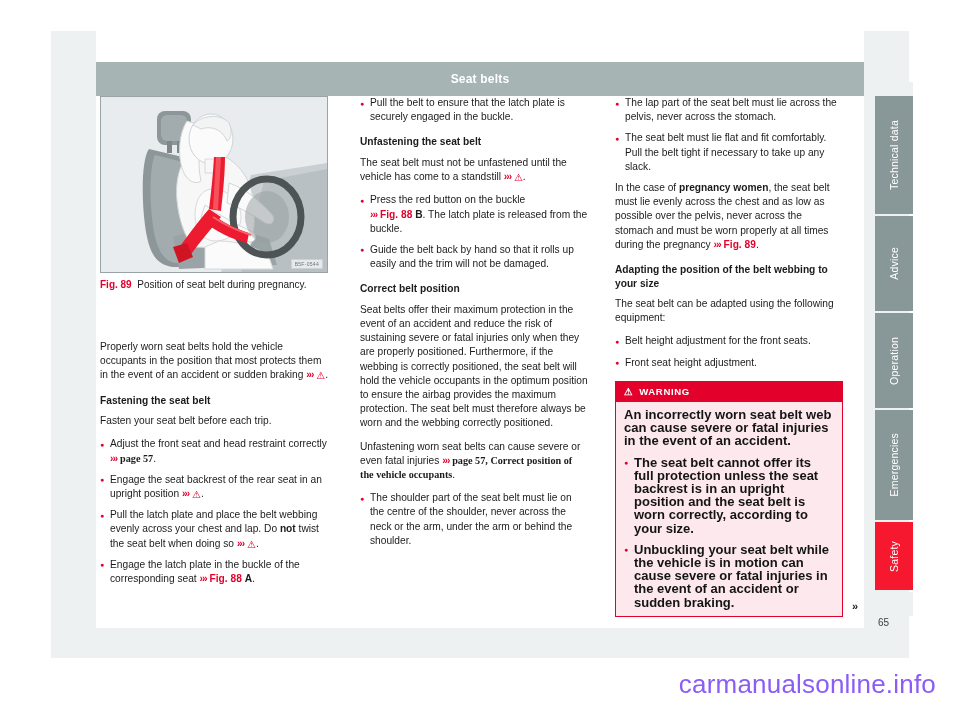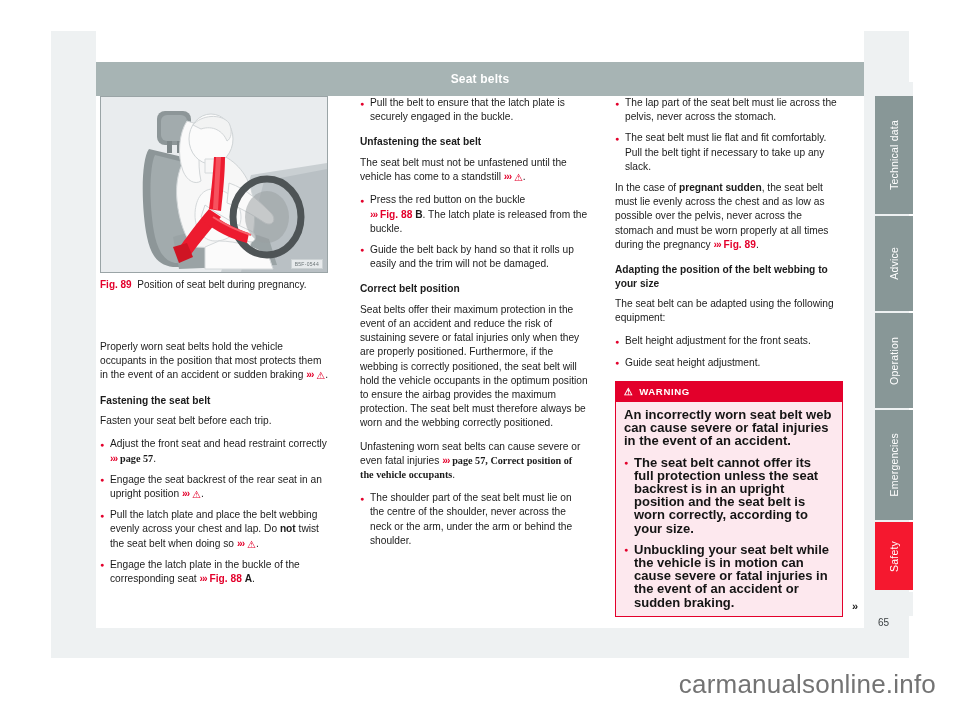--- a/index.html
+++ b/index.html
@@ -215,21 +215,21 @@
     left: 0;
     top: 660px;
     width: 960px;
     height: 48px;
     background: #ffffff;
     display: flex;
     align-items: center;
     justify-content: flex-end;
     padding-right: 24px;
     box-sizing: border-box;
-    color: #737373;
+    color: #8b5cf6;
     font-size: 26px;
     letter-spacing: .2px;
   }
 </style>
 </head>
 <body>
 
 <div class="page-sheet"></div>
 <div class="page-white"></div>
 
@@ -356,30 +356,30 @@
   </p>
 
   <div class="bullet">The shoulder part of the seat belt must lie on the centre of the shoulder, never across the neck or the arm, under the arm or behind the shoulder.</div>
 </div>
 
 <div class="col col-right">
   <div class="bullet">The lap part of the seat belt must lie across the pelvis, never across the stomach.</div>
   <div class="bullet">The seat belt must lie flat and fit comfortably. Pull the belt tight if necessary to take up any slack.</div>
 
   <p>
-    <span>In the case of </span><b>pregnant sudden</b><span>, the seat belt must lie evenly across the chest and as low as possible over the pelvis, never across the stomach and must be worn properly at all times during the pregnancy</span>
+    <span>In the case of </span><b>pregnancy women</b><span>, the seat belt must lie evenly across the chest and as low as possible over the pelvis, never across the stomach and must be worn properly at all times during the pregnancy</span>
     <span class="ref">›››</span>
     <span class="refr">Fig. 89</span><span>.</span>
   </p>
 
   <div class="h3">Adapting the position of the belt webbing to your size</div>
   <p>The seat belt can be adapted using the following equipment:</p>
 
   <div class="bullet">Belt height adjustment for the front seats.</div>
-  <div class="bullet">Guide seat height adjustment.</div>
+  <div class="bullet">Front seat height adjustment.</div>
 
   <div class="warn-wrap">
     <div class="warning-box">
       <div class="warning-head">
         <span>⚠</span>
         <span>WARNING</span>
       </div>
       <div class="warning-body">
         <p>An incorrectly worn seat belt web can cause severe or fatal injuries in the event of an accident.</p>
         <div class="bullet">The seat belt cannot offer its full protection unless the seat backrest is in an upright position and the seat belt is worn correctly, according to your size.</div>

